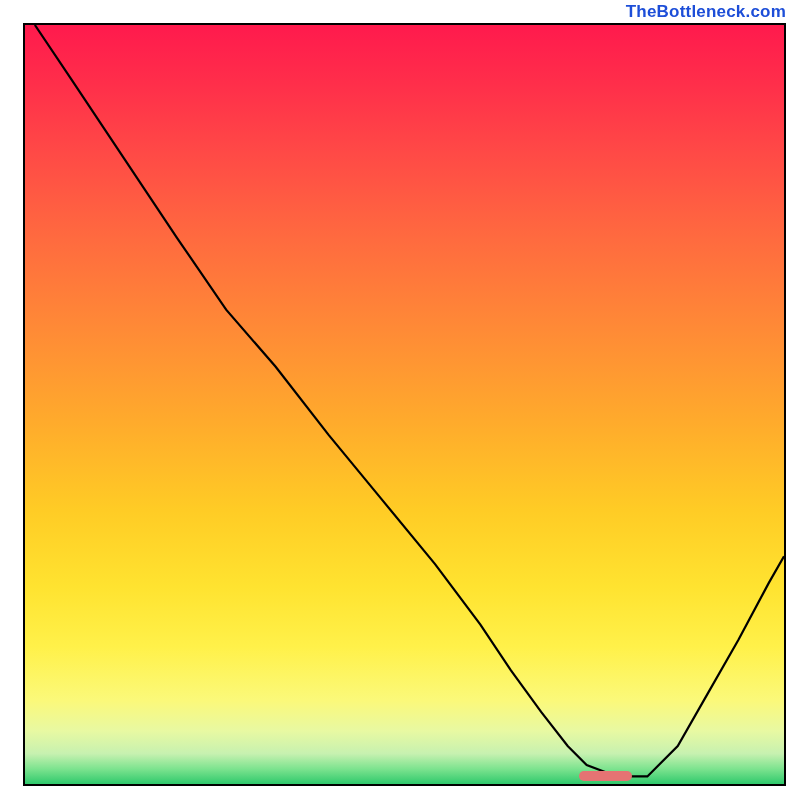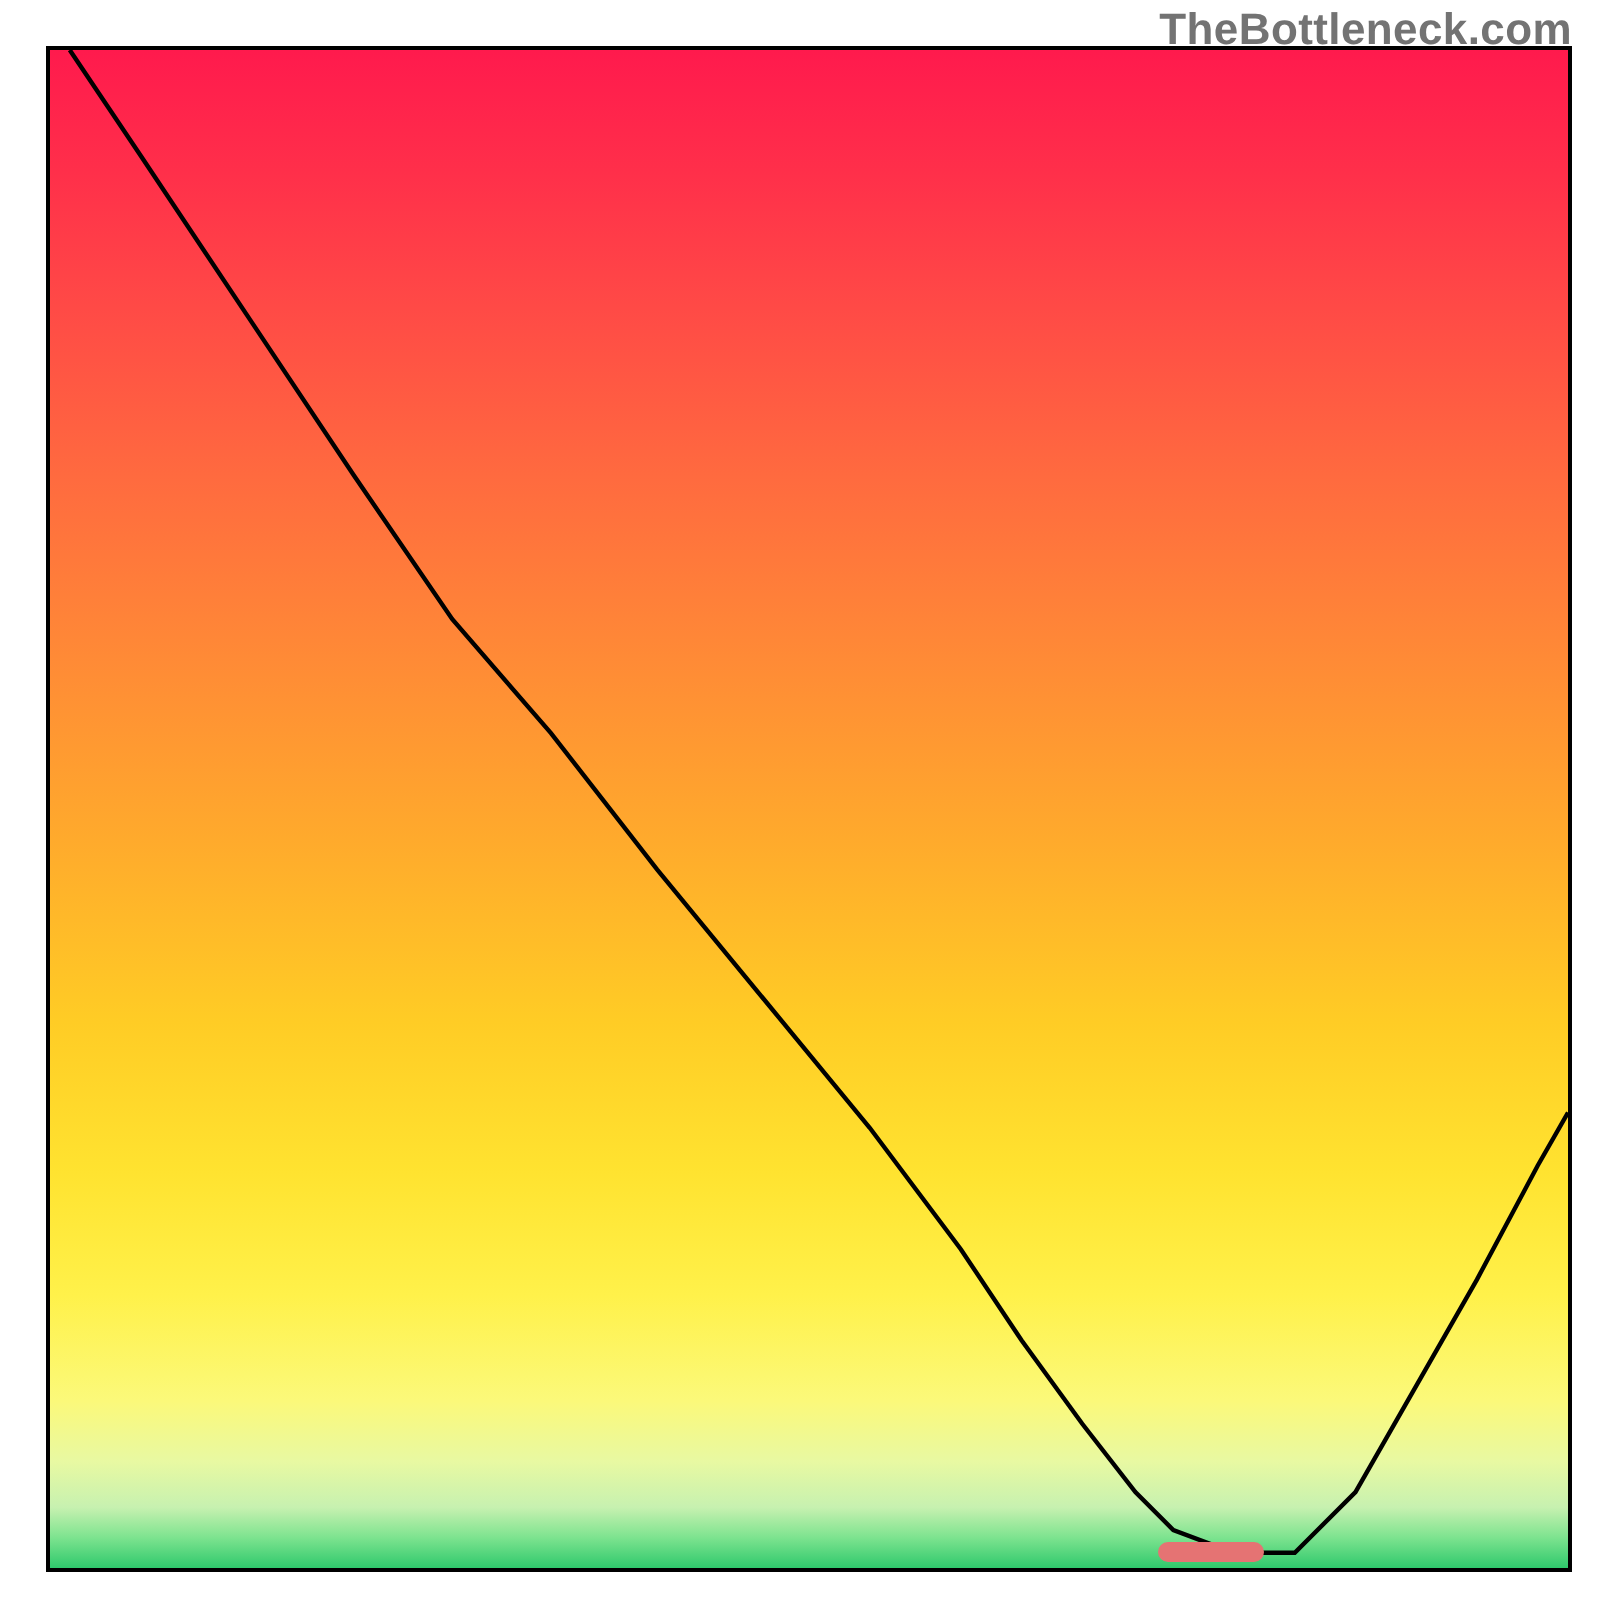--- a/index.html
+++ b/index.html
@@ -12,23 +12,23 @@
     overflow: hidden;
   }
   .frame {
     position: absolute;
     inset: 0;
   }
   .watermark {
     position: absolute;
     top: 2px;
     right: 14px;
-    font-size: 22px;
+    font-size: 17px;
     font-weight: 700;
-    color: #737373;
+    color: #1d4ed8;
     letter-spacing: 0.2px;
     user-select: none;
   }
   .plot-area {
     position: absolute;
     left: 23px;
     top: 23px;
     right: 14px;
     bottom: 14px;
     border: 2px solid #000;

